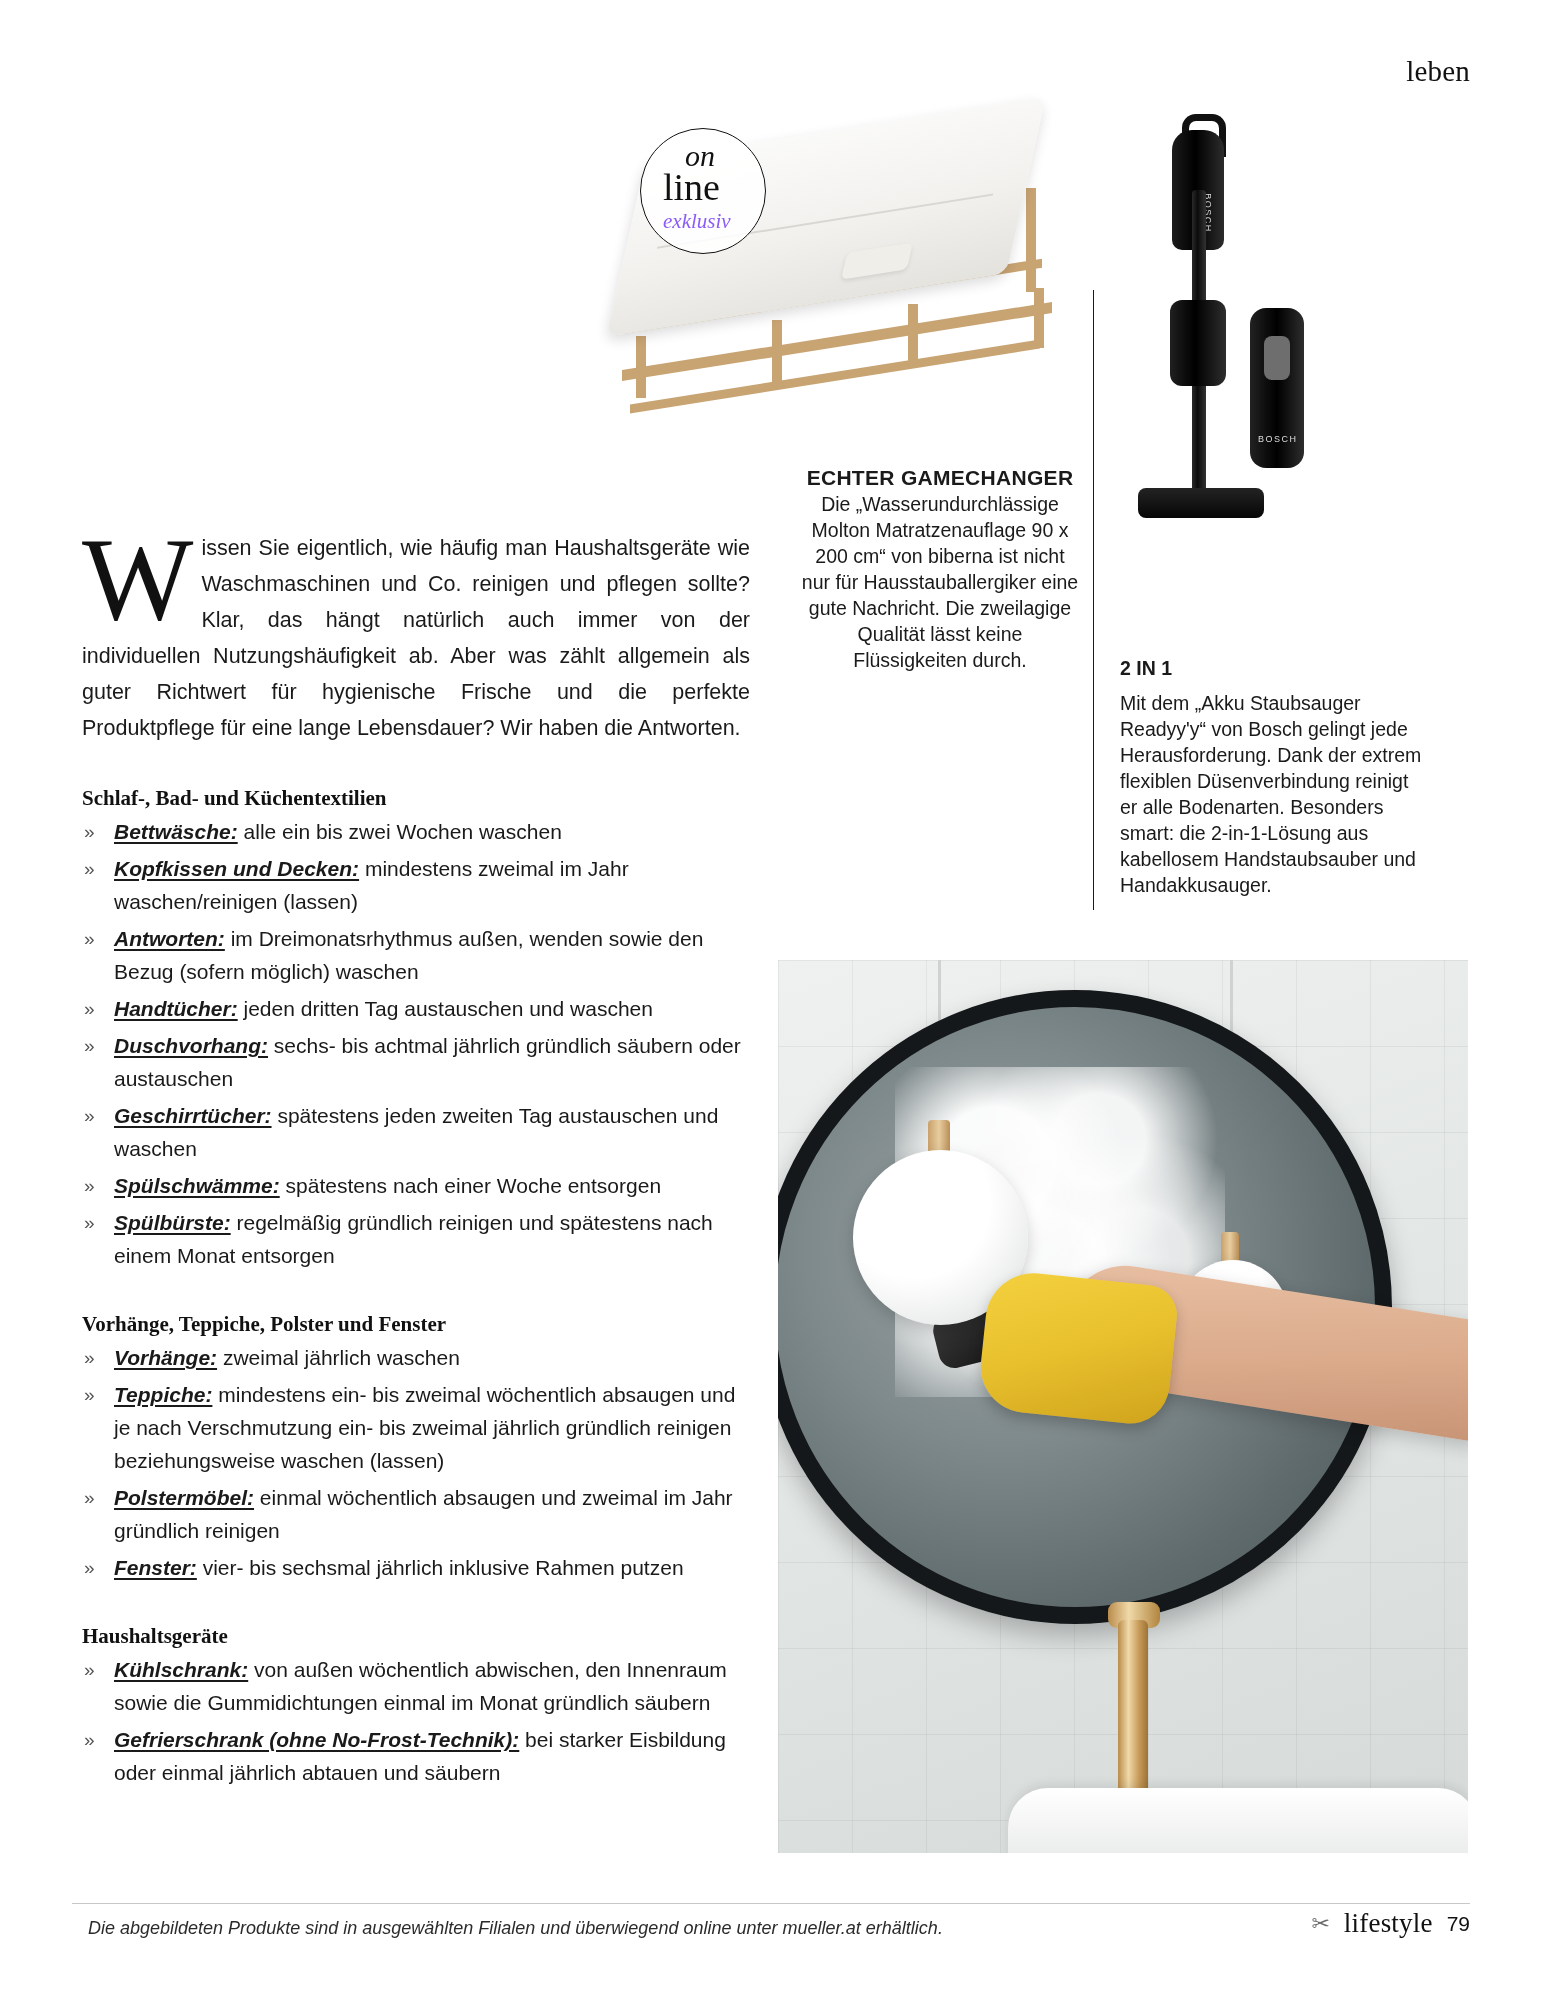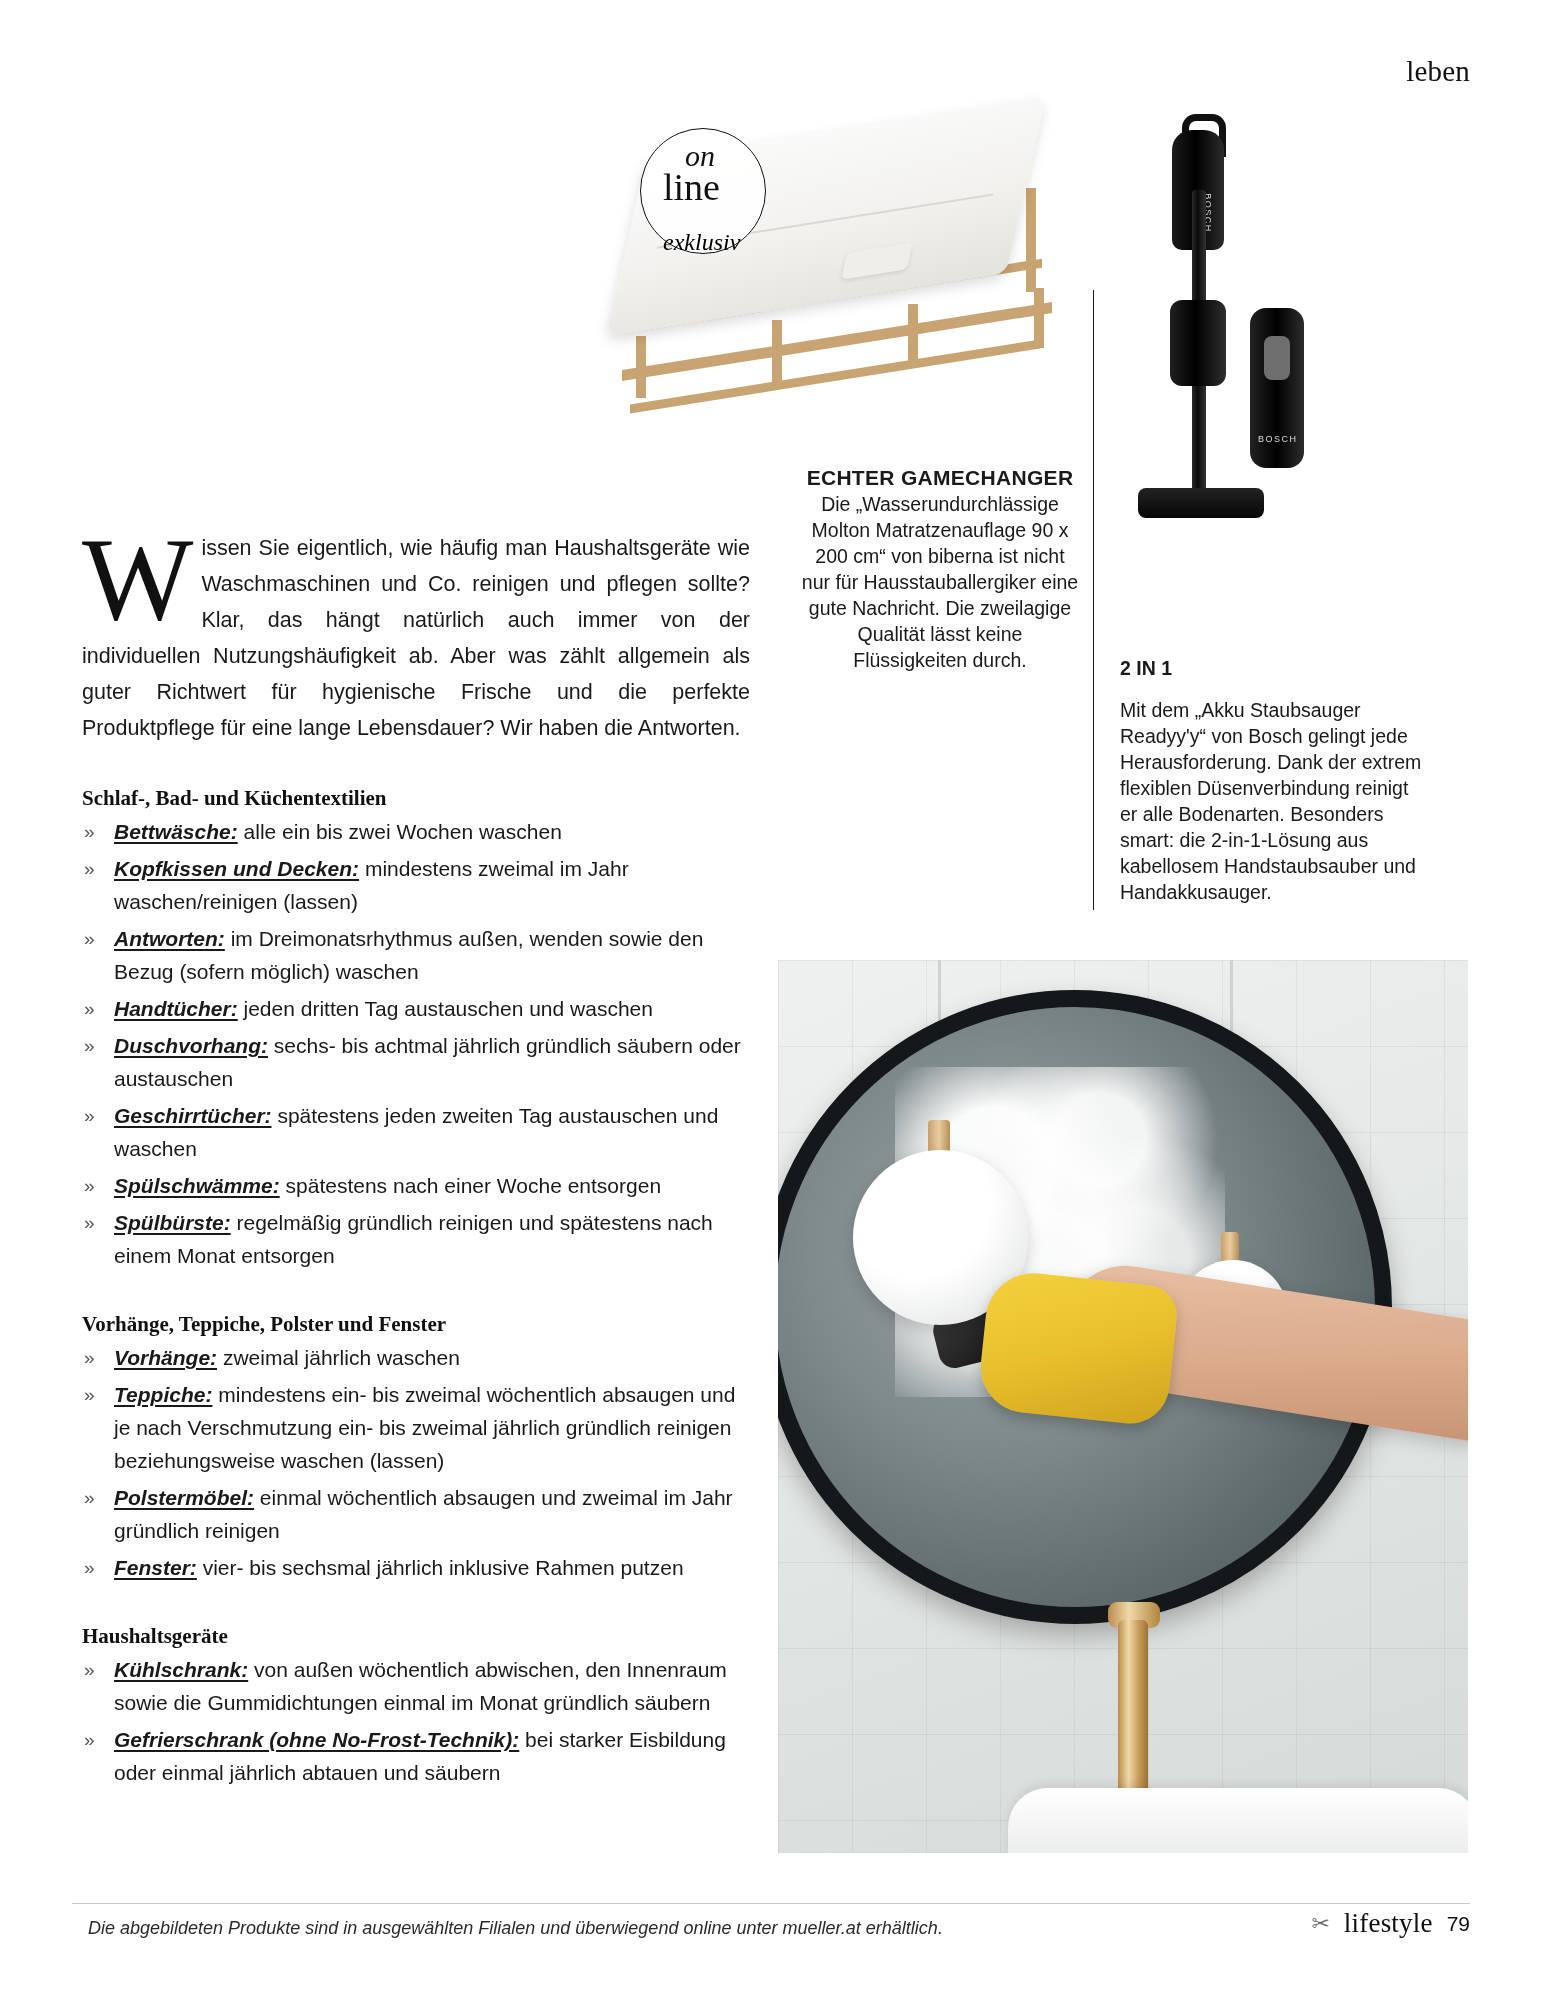--- a/index.html
+++ b/index.html
@@ -62,23 +62,22 @@
     font-family: "Liberation Serif", serif;
     font-size: 38px;
     color: #111;
   }
   .stamp .s-ex {
     position: absolute;
     left: 22px;
     top: 80px;
     font-family: "Liberation Serif", serif;
     font-style: italic;
-    font-size: 24px;
-    color: #000000;
-    margin-top: 20px;
+    font-size: 21px;
+    color: #8b5cf6;
   }
 
   
   .bed-photo {
     position: absolute;
     left: 612px;
     top: 120px;
     width: 485px;
     height: 300px;
     z-index: 4;
@@ -235,21 +234,21 @@
     width: 305px;
     text-align: left;
     font-size: 19.5px;
     line-height: 26px;
     color: #1a1a1a;
   }
   .cap-title-left {
     font-weight: bold;
     font-size: 19.5px;
     display: block;
-    margin-bottom: 16px;
+    margin-bottom: 9px;
   }
 
   
   .article {
     position: absolute;
     left: 82px;
     top: 530px;
     width: 668px;
   }
   .dropcap-para {

